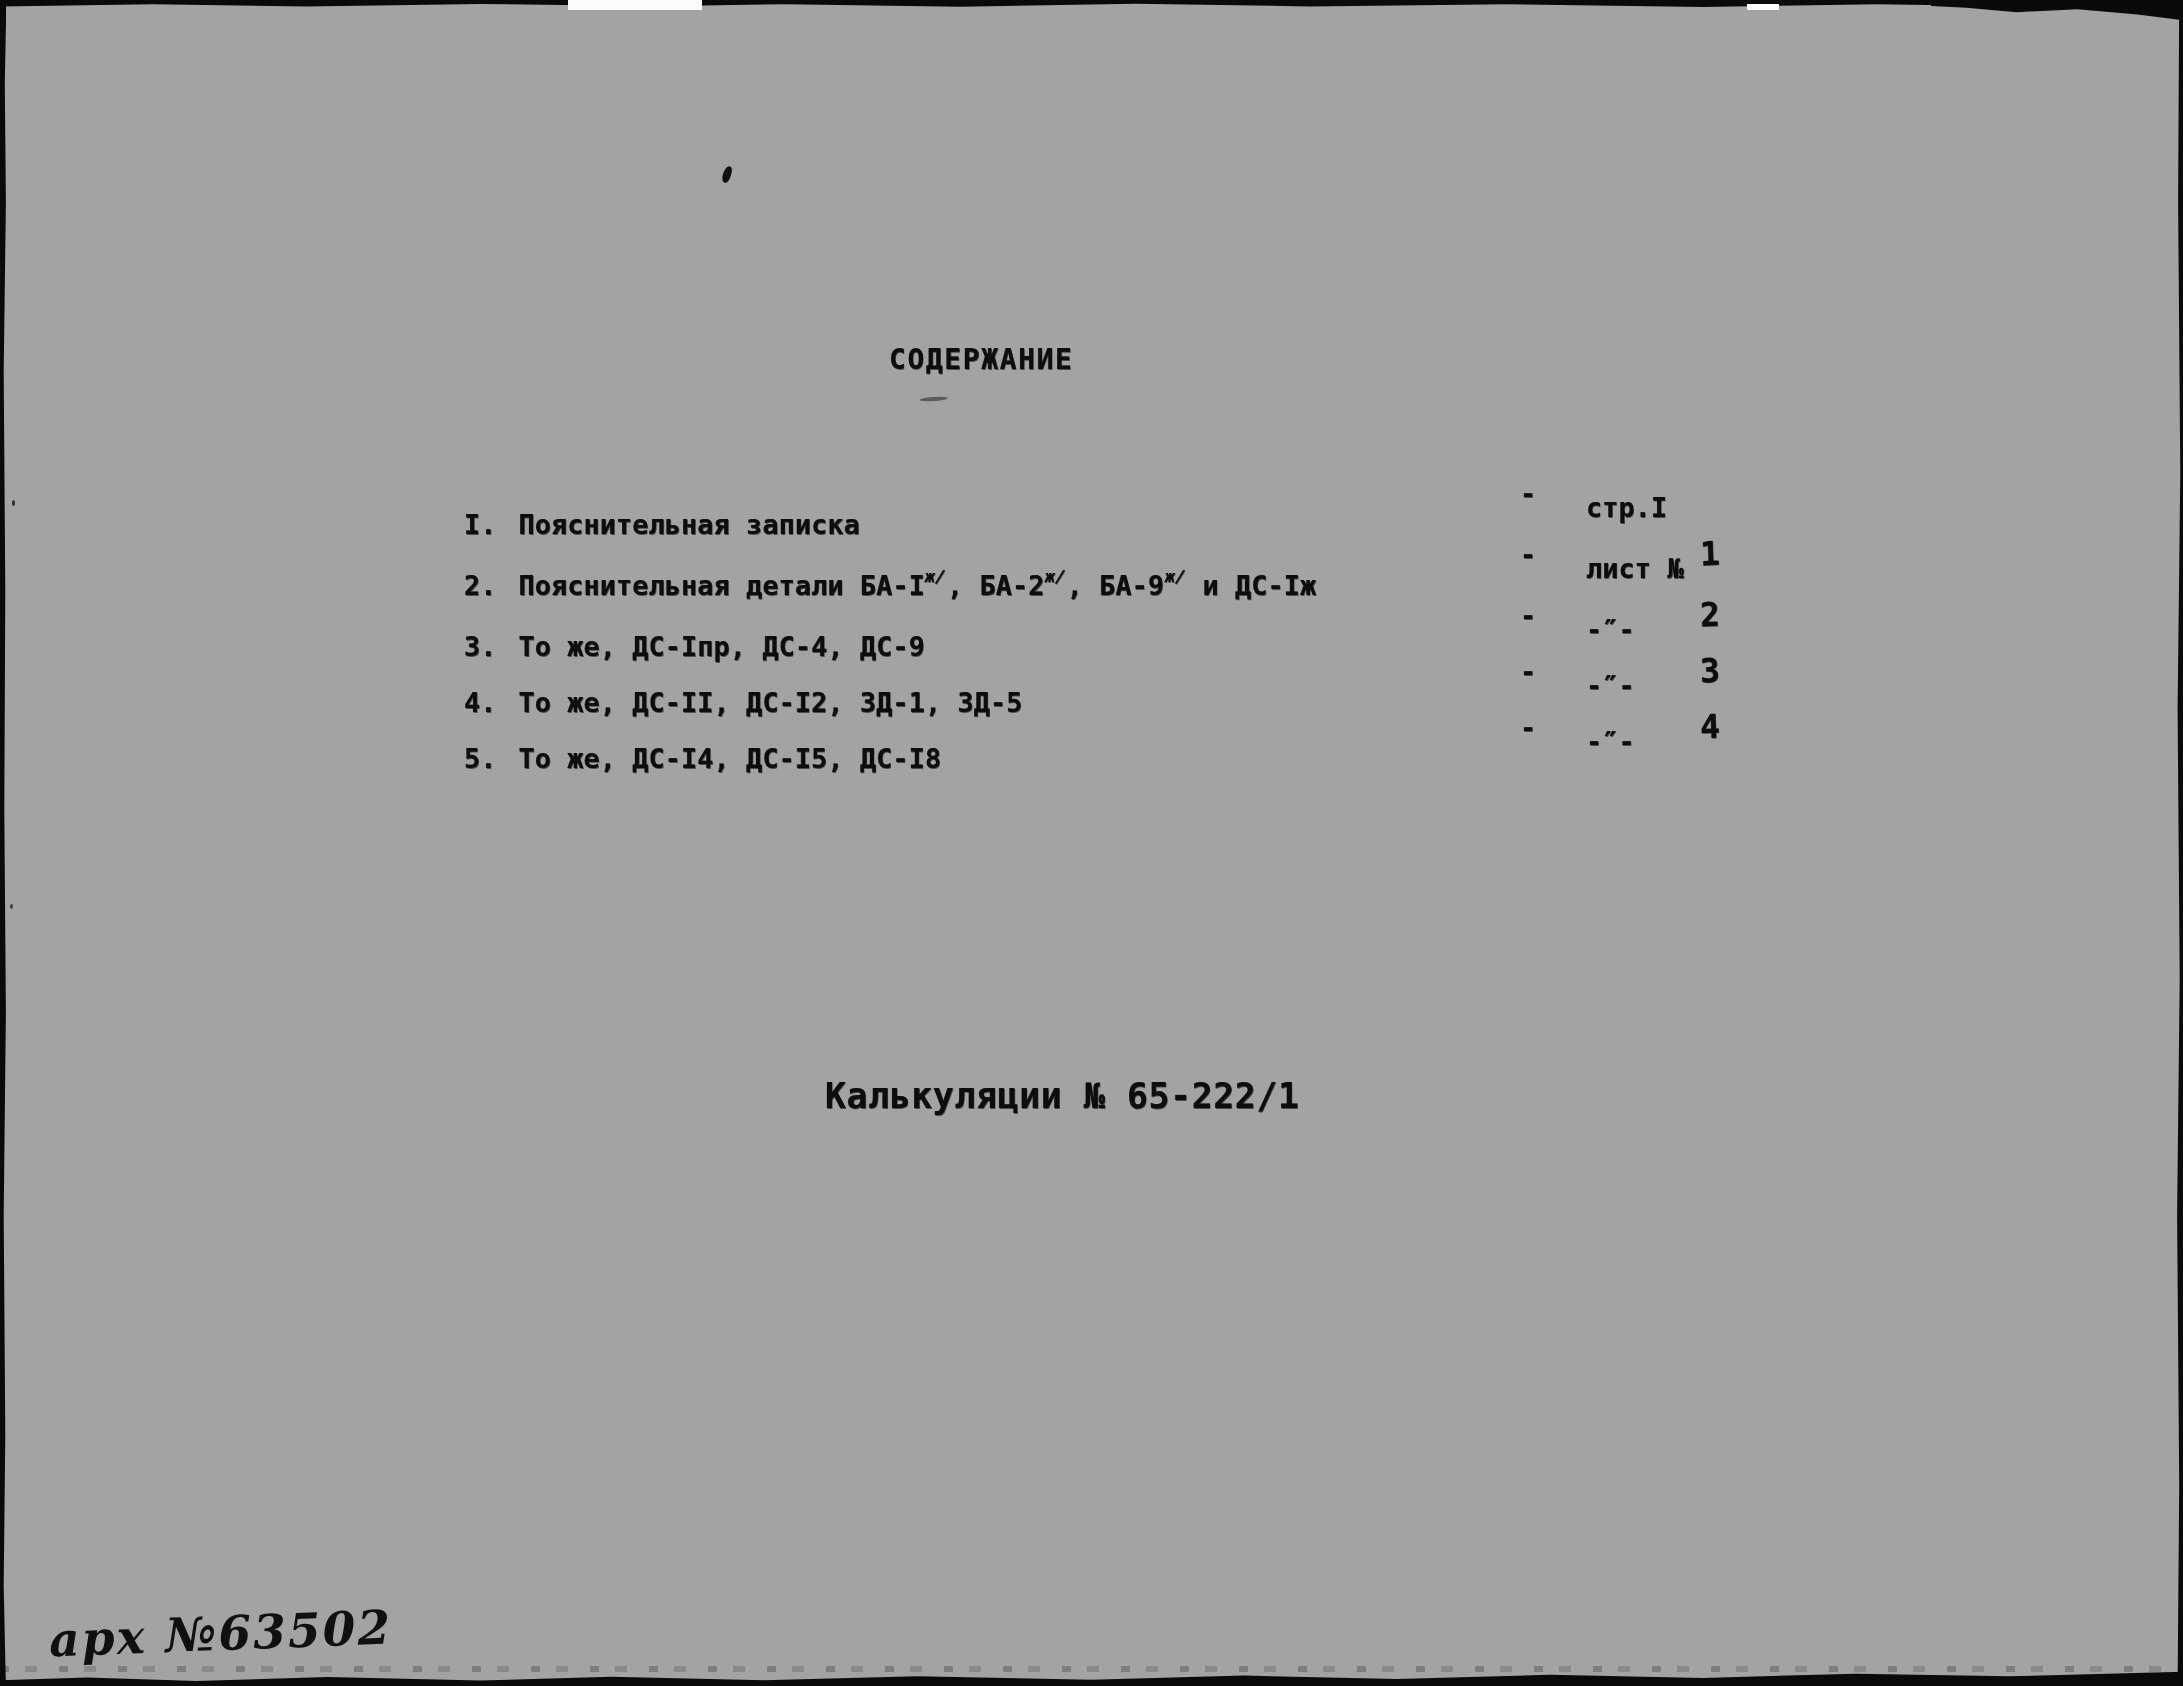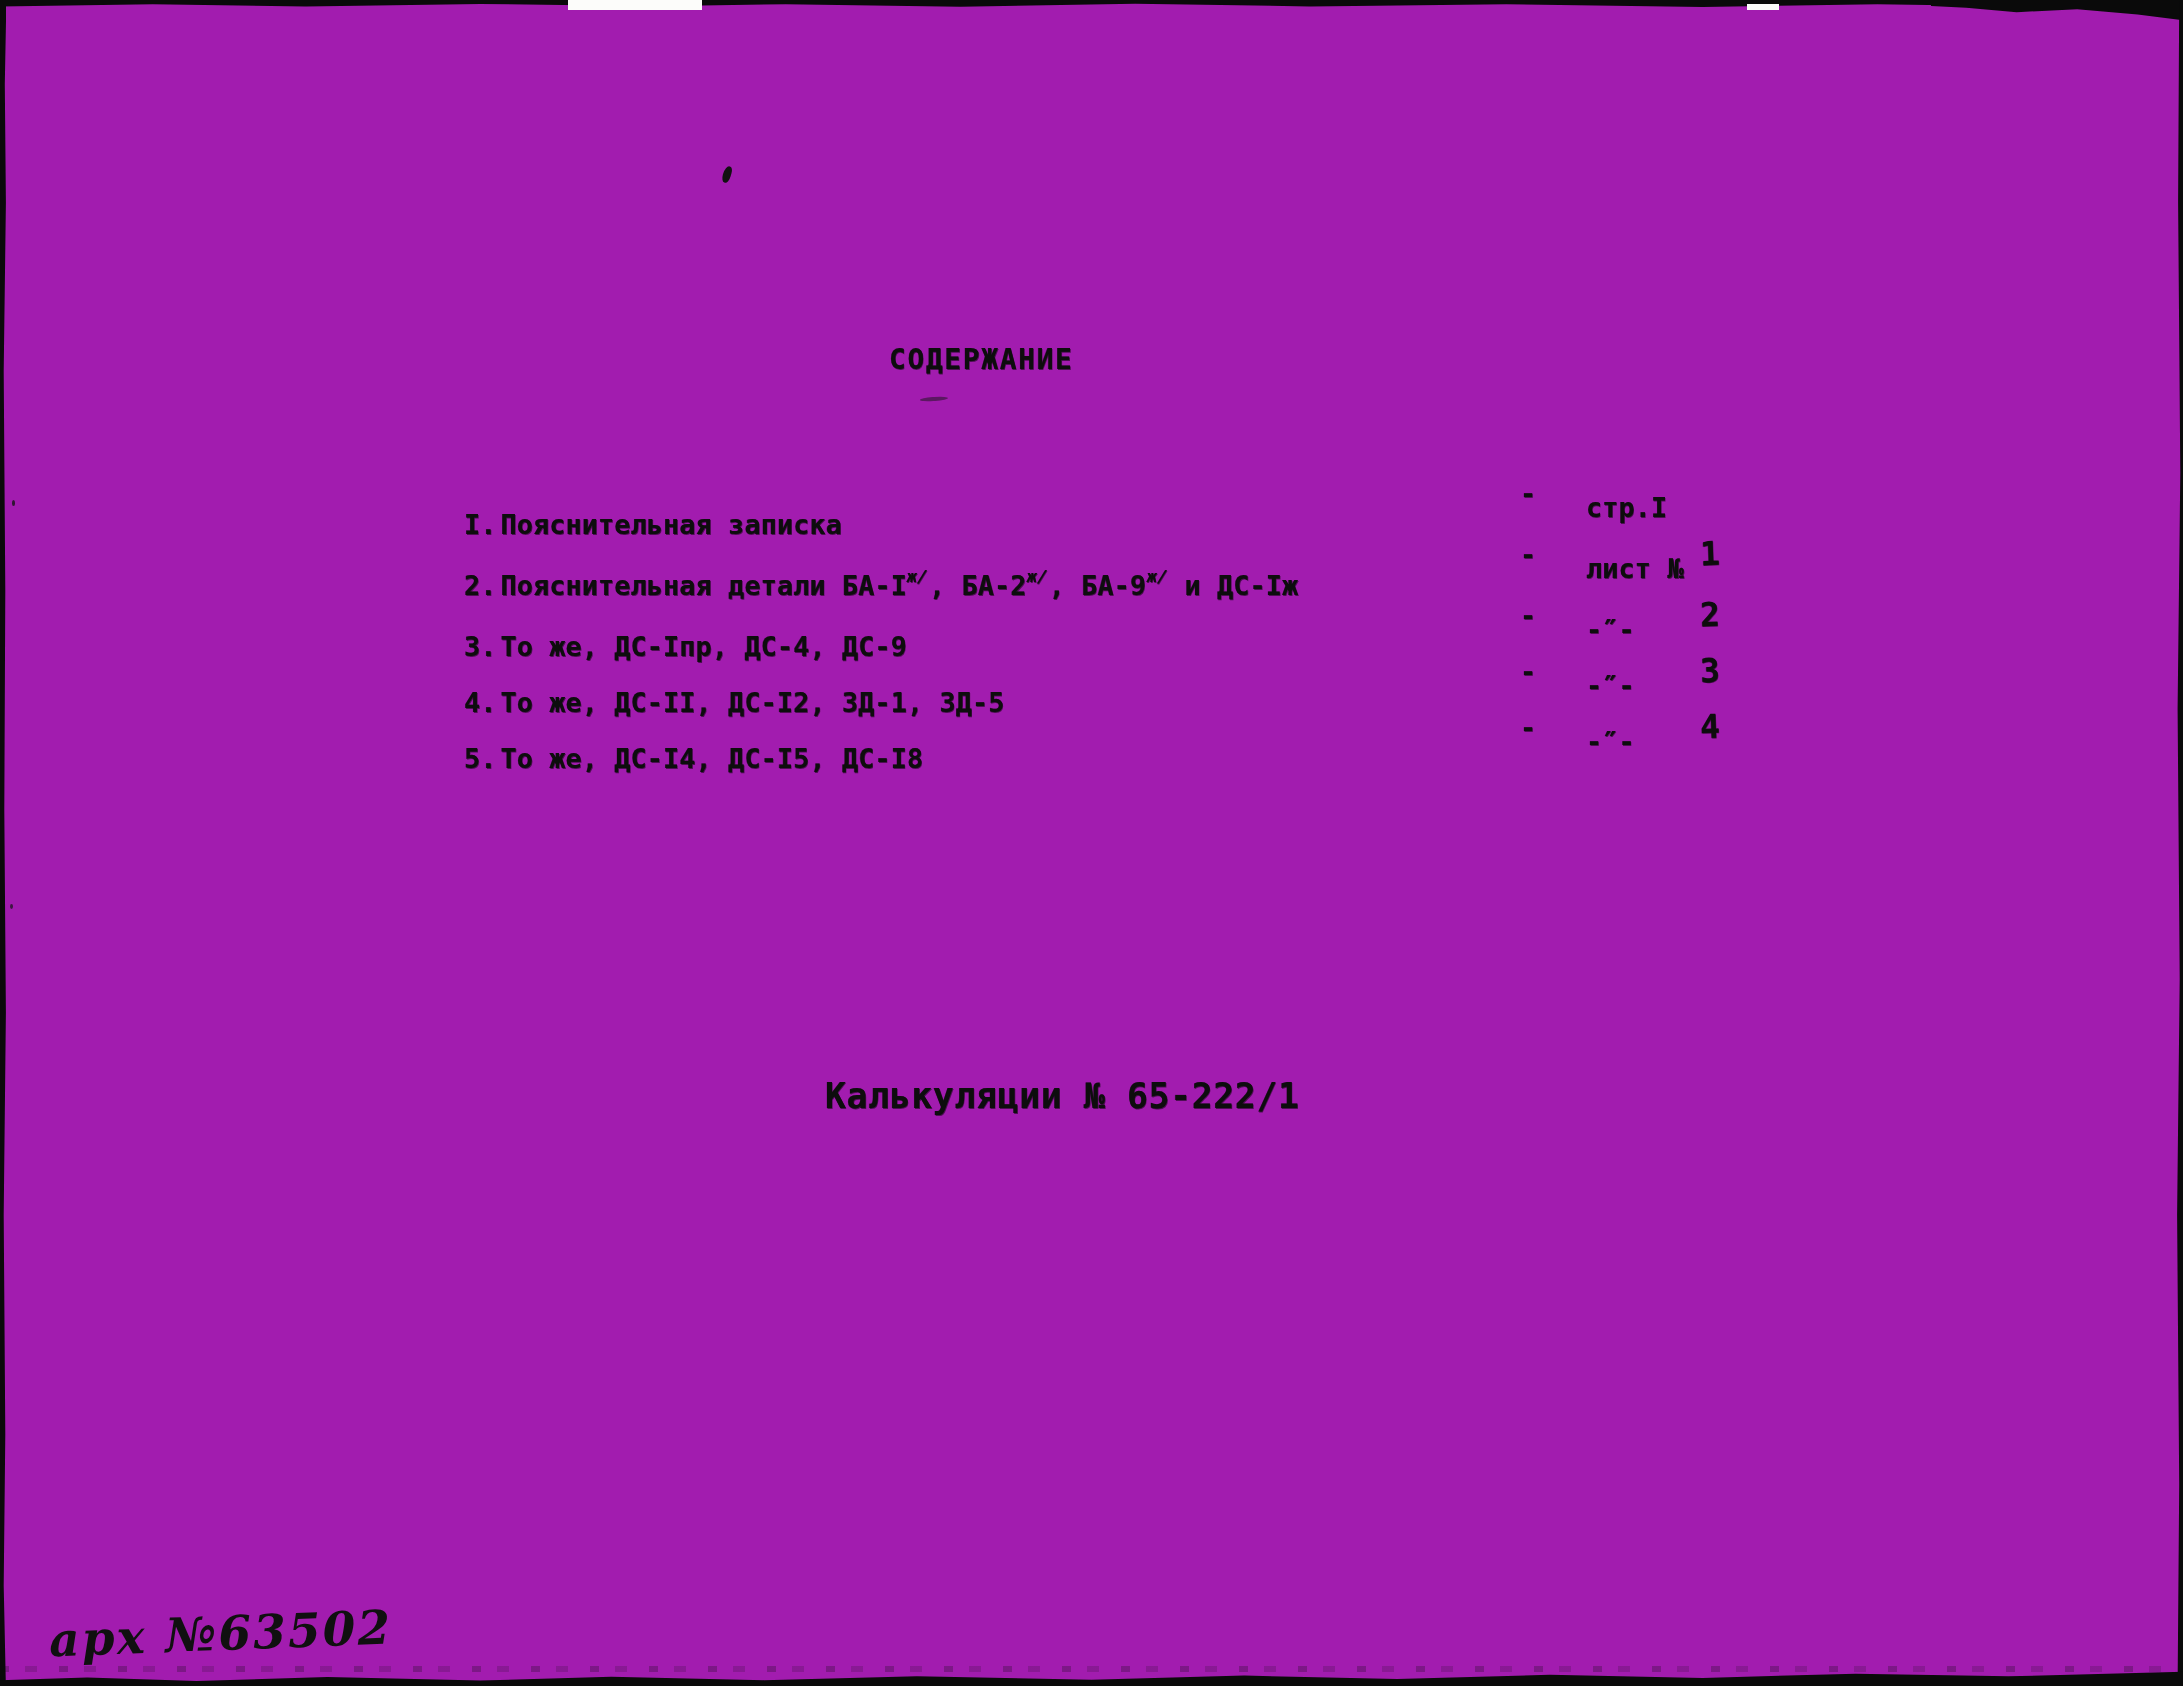--- a/index.html
+++ b/index.html
@@ -4,42 +4,42 @@
 <style>
   html, body { margin: 0; padding: 0; }
   body {
     width: 2183px; height: 1687px;
     position: relative;
     background: #ffffff;
     font-family: "DejaVu Sans Mono", monospace;
   }
   .page {
     position: absolute; inset: 0;
-    background: #a21caf;
+    background: #a3a3a3;
     overflow: hidden;
   }
 
   
   .type {
     font-weight: 700;
     color: #0d0d0d;
     text-shadow: 0.6px 0.6px 0 rgba(5,5,5,0.55), -0.3px 0.3px 0.4px rgba(10,10,10,0.45);
     white-space: pre;
   }
 
   .doc-title {
     position: absolute; left: 889px; top: 343px;
     font-size: 28px; letter-spacing: 1.6px;
   }
 
   .toc-row {
     position: absolute; left: 399px; right: 21.4px; height: 37px;
     font-size: 27px;
   }
-  .toc-row .item-label { margin-left: 4px; }
+  .toc-row .item-label { margin-left: 22px; }
   .fnote {
     display: inline-block;
     font-size: 16.6px;
     position: relative; top: -13px;
     margin: 0 1.6px 0 0.5px;
     transform: skewX(-8deg);
   }
   .col-dash { position: absolute; left: 1121px; top: 0; }
   .col-ref  { position: absolute; left: 1187px; top: 14px; }
   .col-page {

